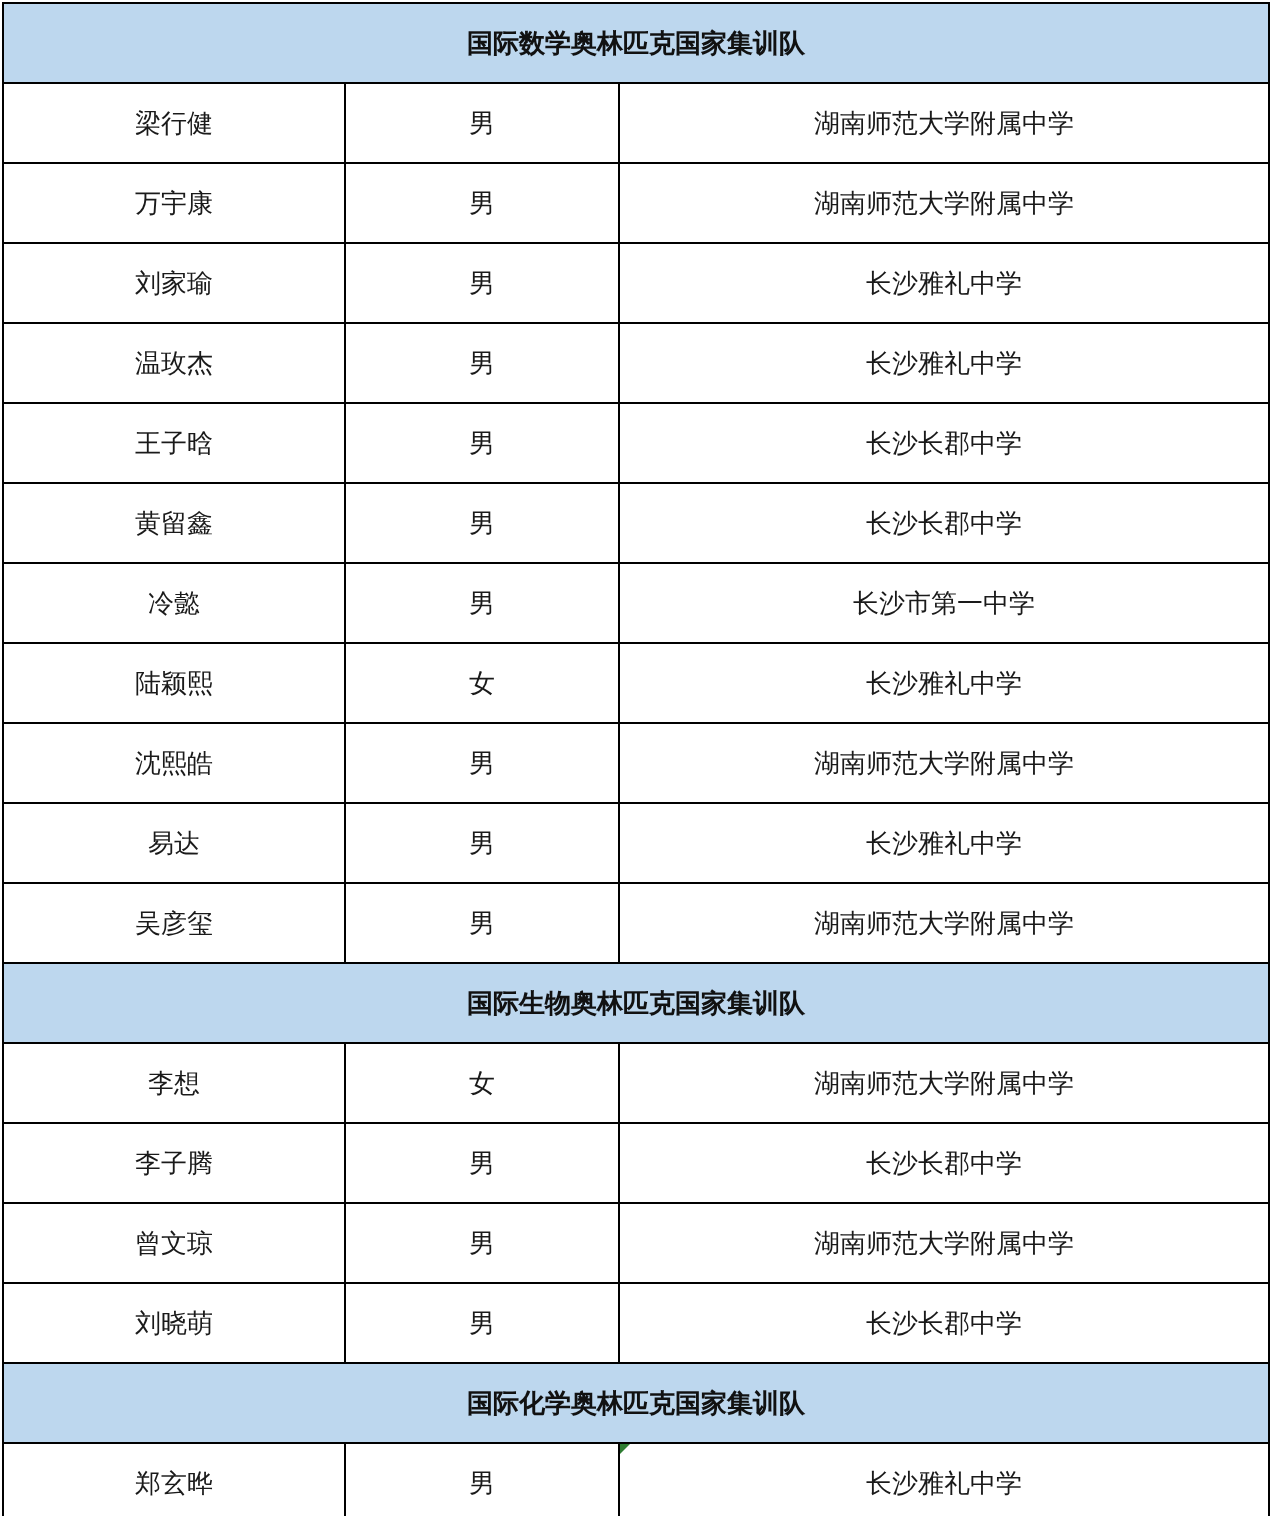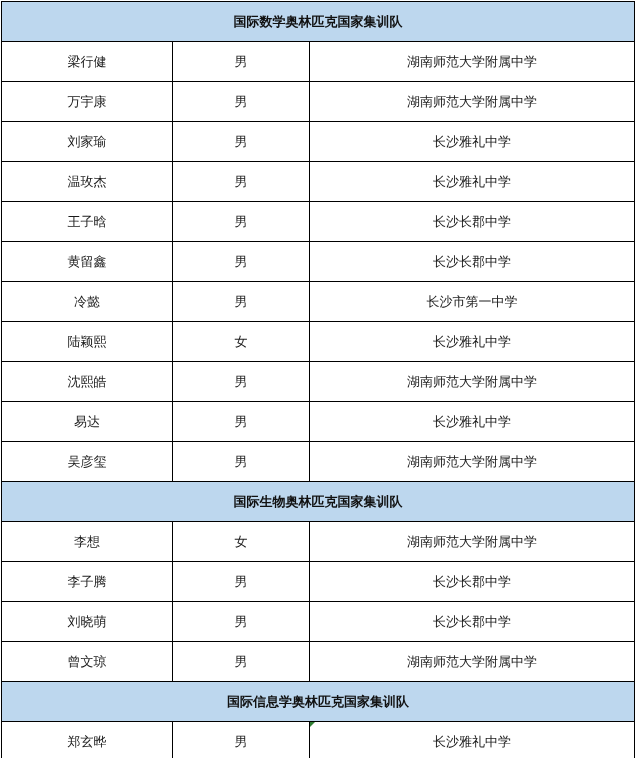--- a/index.html
+++ b/index.html
@@ -119,32 +119,32 @@
       <td>李想</td>
       <td>女</td>
       <td>湖南师范大学附属中学</td>
     </tr>
     <tr>
       <td>李子腾</td>
       <td>男</td>
       <td>长沙长郡中学</td>
     </tr>
     <tr>
+      <td>曾文琼</td>
+      <td>男</td>
+      <td>湖南师范大学附属中学</td>
+    </tr>
+    <tr>
       <td>刘晓萌</td>
       <td>男</td>
       <td>长沙长郡中学</td>
     </tr>
-    <tr>
-      <td>曾文琼</td>
-      <td>男</td>
-      <td>湖南师范大学附属中学</td>
-    </tr>
 
     <tr class="section">
-      <td colspan="3">国际信息学奥林匹克国家集训队</td>
+      <td colspan="3">国际化学奥林匹克国家集训队</td>
     </tr>
     <tr>
       <td>郑玄晔</td>
       <td>男</td>
       <td class="marked">长沙雅礼中学</td>
     </tr>
   </tbody>
 </table>
 
 </body></html>

